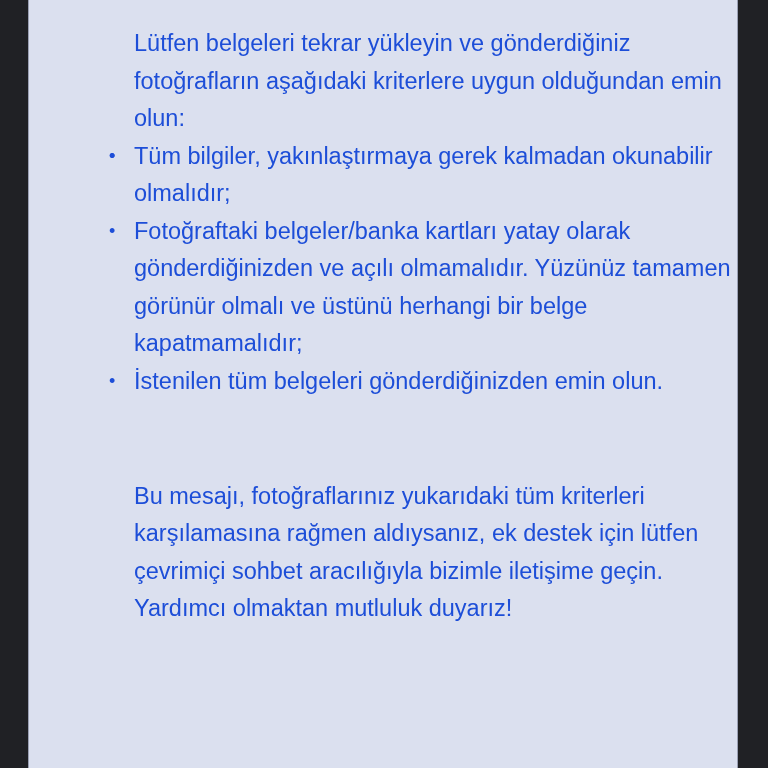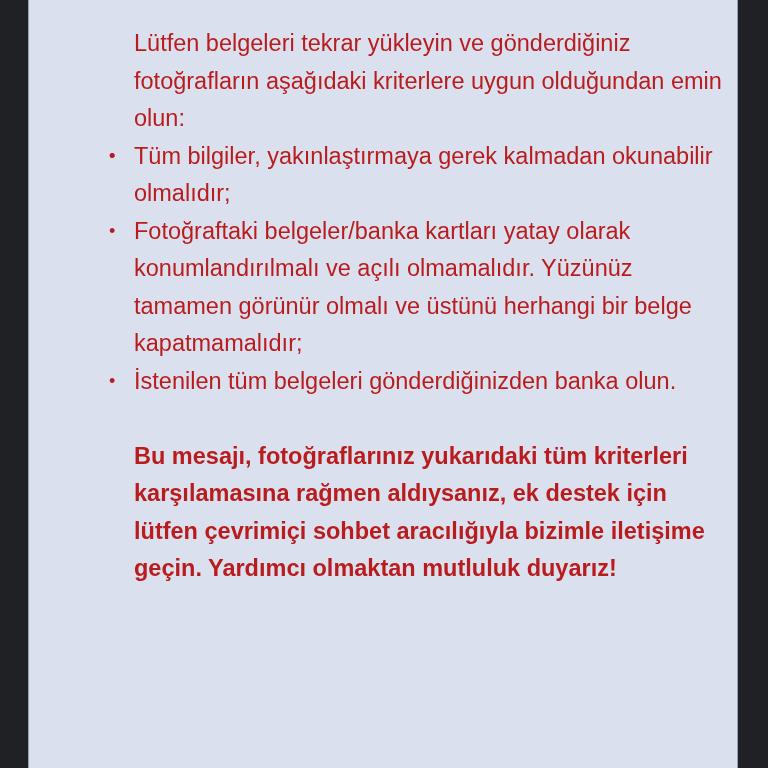--- a/index.html
+++ b/index.html
@@ -1,35 +1,35 @@
 <!DOCTYPE html>
 <html><head>
 <meta charset="utf-8">
 <style>
   html, body { margin:0; padding:0; }
   body { width:768px; height:768px; overflow:hidden; background:#202125; position:relative;
     font-family:"Liberation Sans", sans-serif; }
   .panel { position:absolute; left:28px; top:0; width:710px; height:768px; background:#dbe0ef;
     border-left:1px solid #9aa0b4; border-right:1px solid #9aa0b4; box-sizing:border-box; }
-  .content { position:absolute; left:105px; top:25px; width:600px; color:#b91c1c; font-size:23.5px; line-height:37.5px; }
+  .content { position:absolute; left:105px; top:25px; width:600px; color:#1d4ed8; font-size:23.5px; line-height:37.5px; }
   p { margin:0; }
   ul { margin:0; padding:0; list-style:none; }
   li { position:relative; }
   .bullet { position:absolute; left:-25px; top:0; font-size:18px; }
   .spacer { height:37.5px; }
-  .bold { font-weight:bold; }
+  .bold { font-weight:normal;margin-top:40px; }
 </style>
 </head>
 <body>
 
 <div class="panel">
   <div class="content">
     <p>Lütfen belgeleri tekrar yükleyin ve gönderdiğiniz fotoğrafların aşağıdaki kriterlere uygun olduğundan emin olun:</p>
     <ul>
       <li><span class="bullet">•</span></li>
       <li><span class="bullet">•</span><span>Tüm bilgiler, yakınlaştırmaya gerek kalmadan okunabilir olmalıdır;</span></li>
-      <li><span class="bullet">•</span><span>Fotoğraftaki belgeler/banka kartları yatay olarak konumlandırılmalı ve açılı olmamalıdır. Yüzünüz tamamen görünür olmalı ve üstünü herhangi bir belge kapatmamalıdır;</span></li>
-      <li><span class="bullet">•</span><span>İstenilen tüm belgeleri gönderdiğinizden banka olun.</span></li>
+      <li><span class="bullet">•</span><span>Fotoğraftaki belgeler/banka kartları yatay olarak gönderdiğinizden ve açılı olmamalıdır. Yüzünüz tamamen görünür olmalı ve üstünü herhangi bir belge kapatmamalıdır;</span></li>
+      <li><span class="bullet">•</span><span>İstenilen tüm belgeleri gönderdiğinizden emin olun.</span></li>
     </ul>
     <div class="spacer"></div>
     <p class="bold">Bu mesajı, fotoğraflarınız yukarıdaki tüm kriterleri karşılamasına rağmen aldıysanız, ek destek için lütfen çevrimiçi sohbet aracılığıyla bizimle iletişime geçin. Yardımcı olmaktan mutluluk duyarız!</p>
   </div>
 </div>
 
 </body></html>

